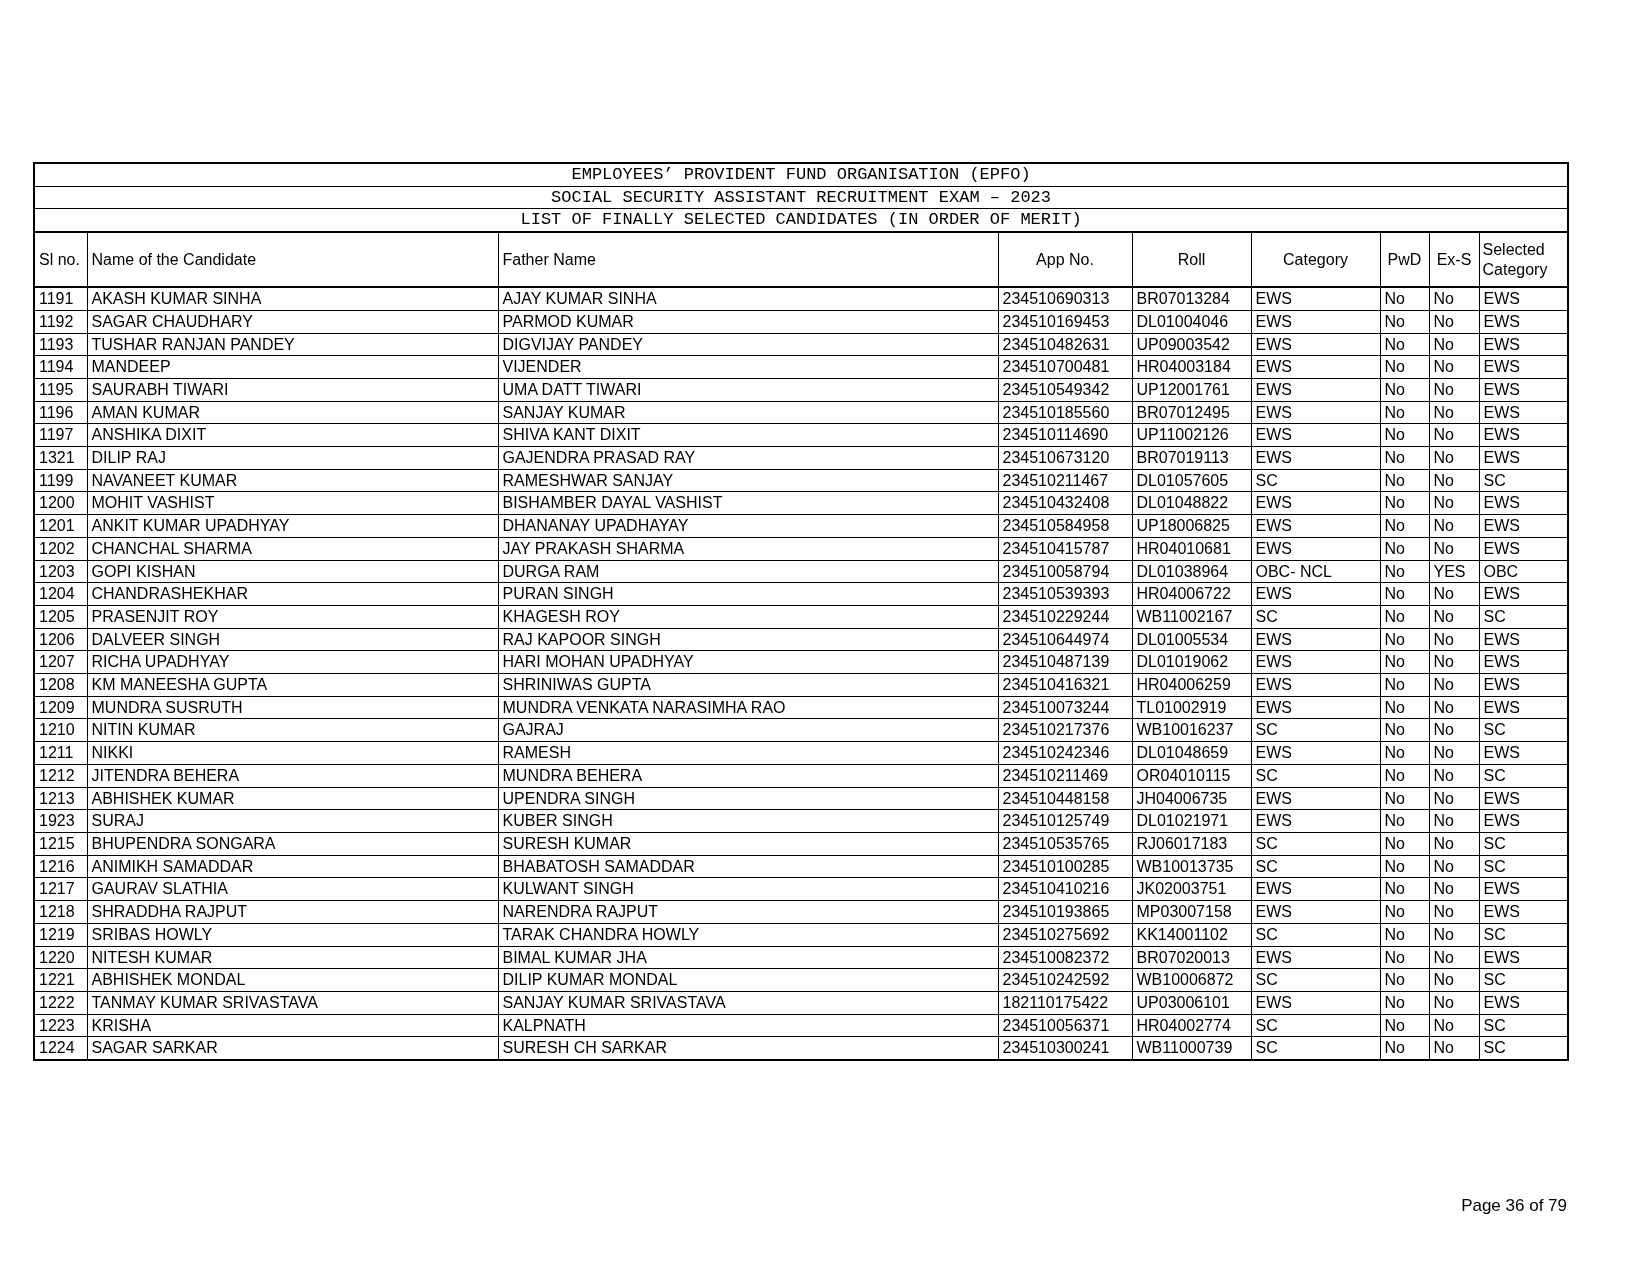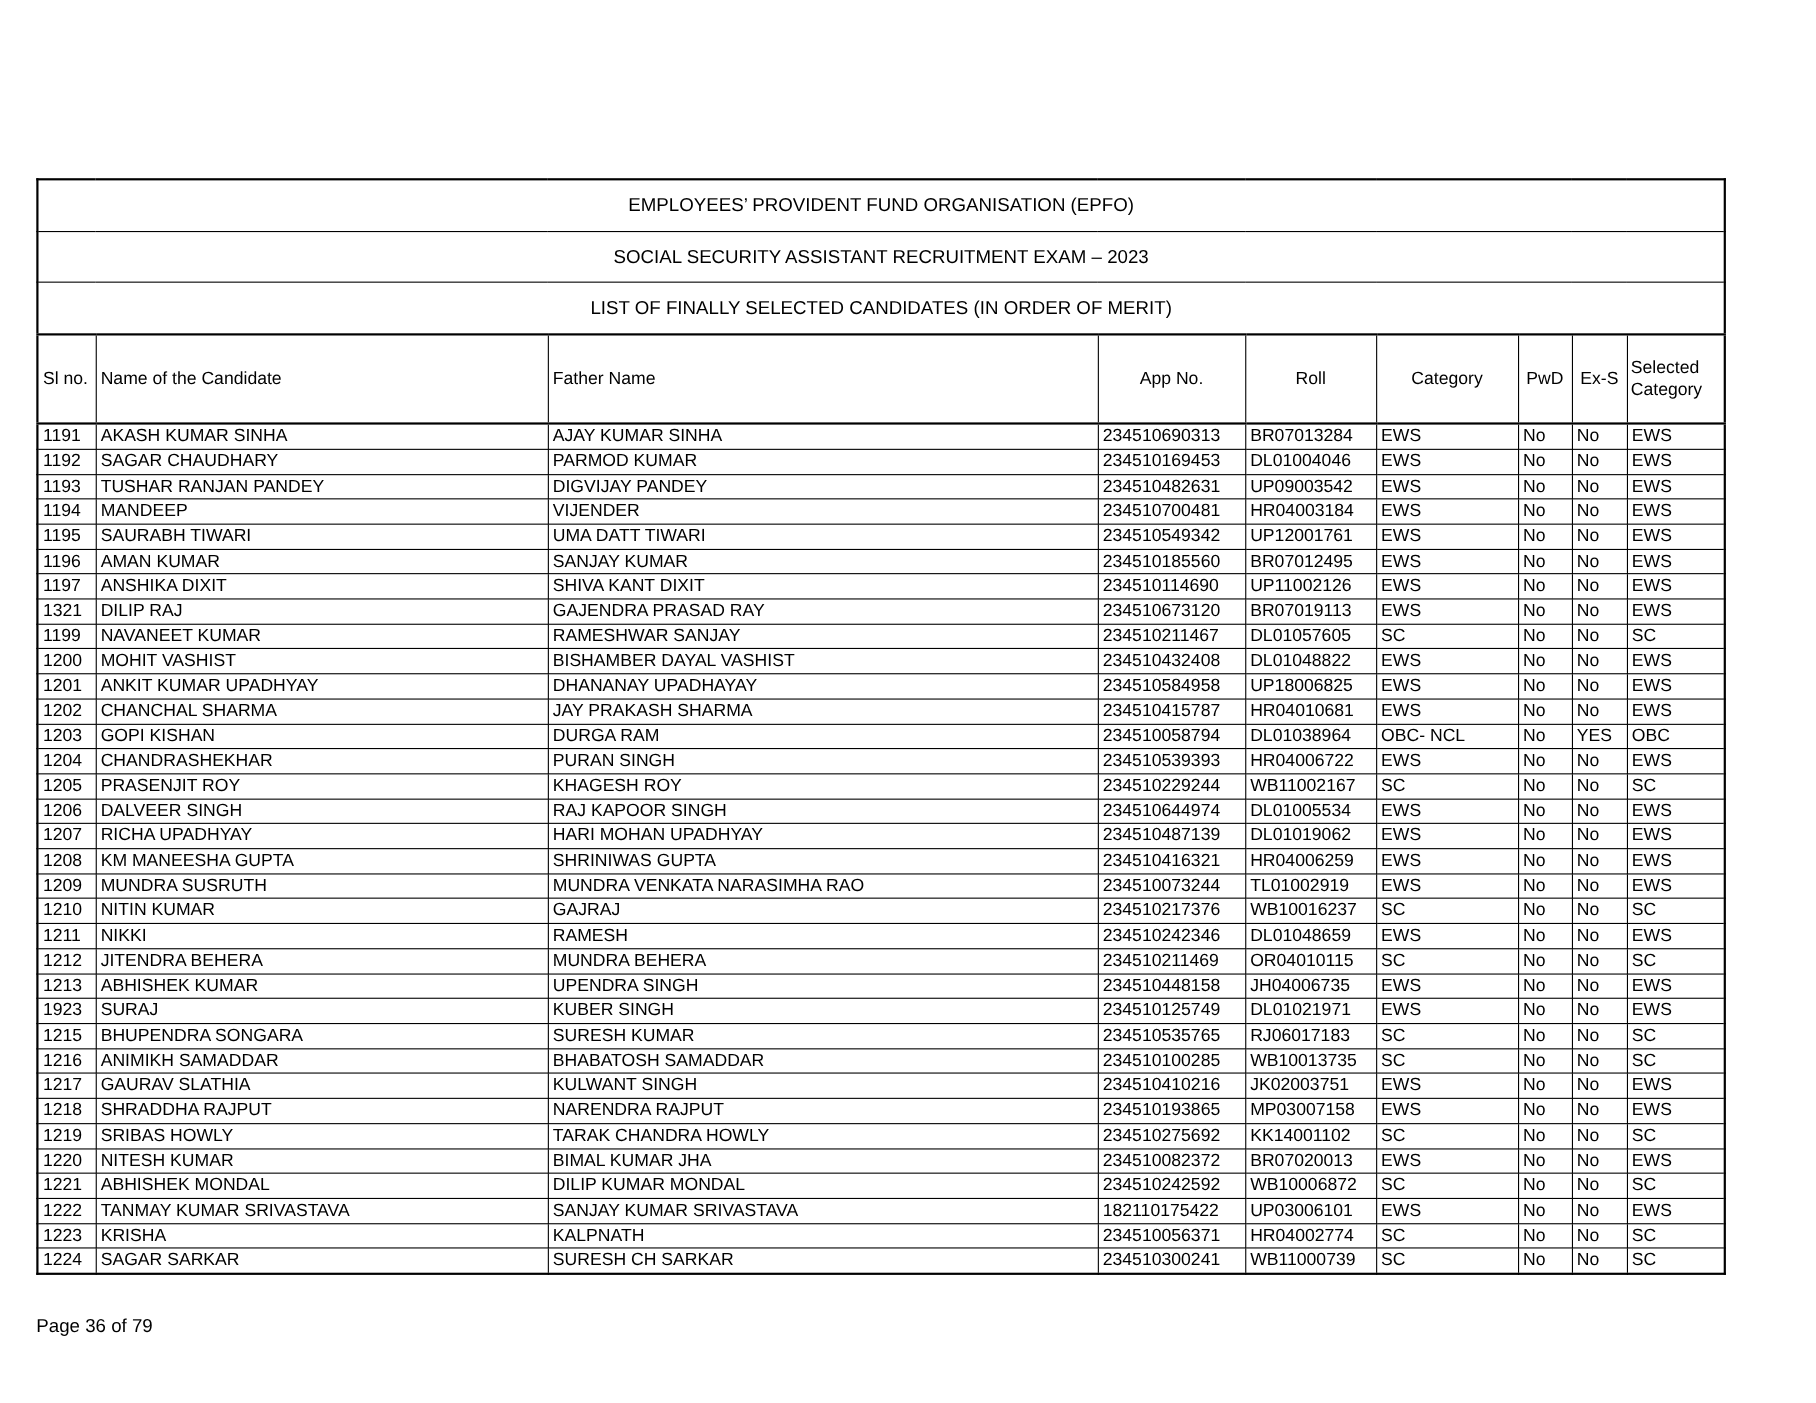--- a/index.html
+++ b/index.html
@@ -30,55 +30,56 @@
     font-weight:normal;
     overflow:hidden;
     vertical-align:middle;
   }
   tr.title-row td{
     height:21.7px;
     line-height:21.7px;
     text-align:center;
     font-size:17px;
     white-space:nowrap;
-    padding:12px;
+    padding:0;
+    font-family:Liberation Mono, monospace;
   }
   tr.cols th{
     height:45px;
     font-size:16px;
     padding:0 4px;
     text-align:left;
     white-space:nowrap;
     border-top:2px solid #000;
     border-bottom:2px solid #000;
     line-height:20px;
   }
   tr.cols th.c3, tr.cols th.c4, tr.cols th.c5, tr.cols th.c6, tr.cols th.c7{
     text-align:center;
     padding:0 2px;
   }
   tr.cols th.c8{
     white-space:normal;
-    padding:17px 3px;
+    padding:4px 3px;
     line-height:20px;
   }
   tbody.rows td{
     height:21.7px;
     line-height:21.7px;
     font-size:16px;
     padding:0 4px;
     text-align:left;
     white-space:nowrap;
   }
   .footer{
     position:absolute;
     left:33px;
     top:1196px;
     width:1534px;
-    text-align:left;
+    text-align:right;
     font-size:17px;
   }
 </style>
 </head>
 <body>
 
 <div class="page">
 
   <table class="results">
     <colgroup>

